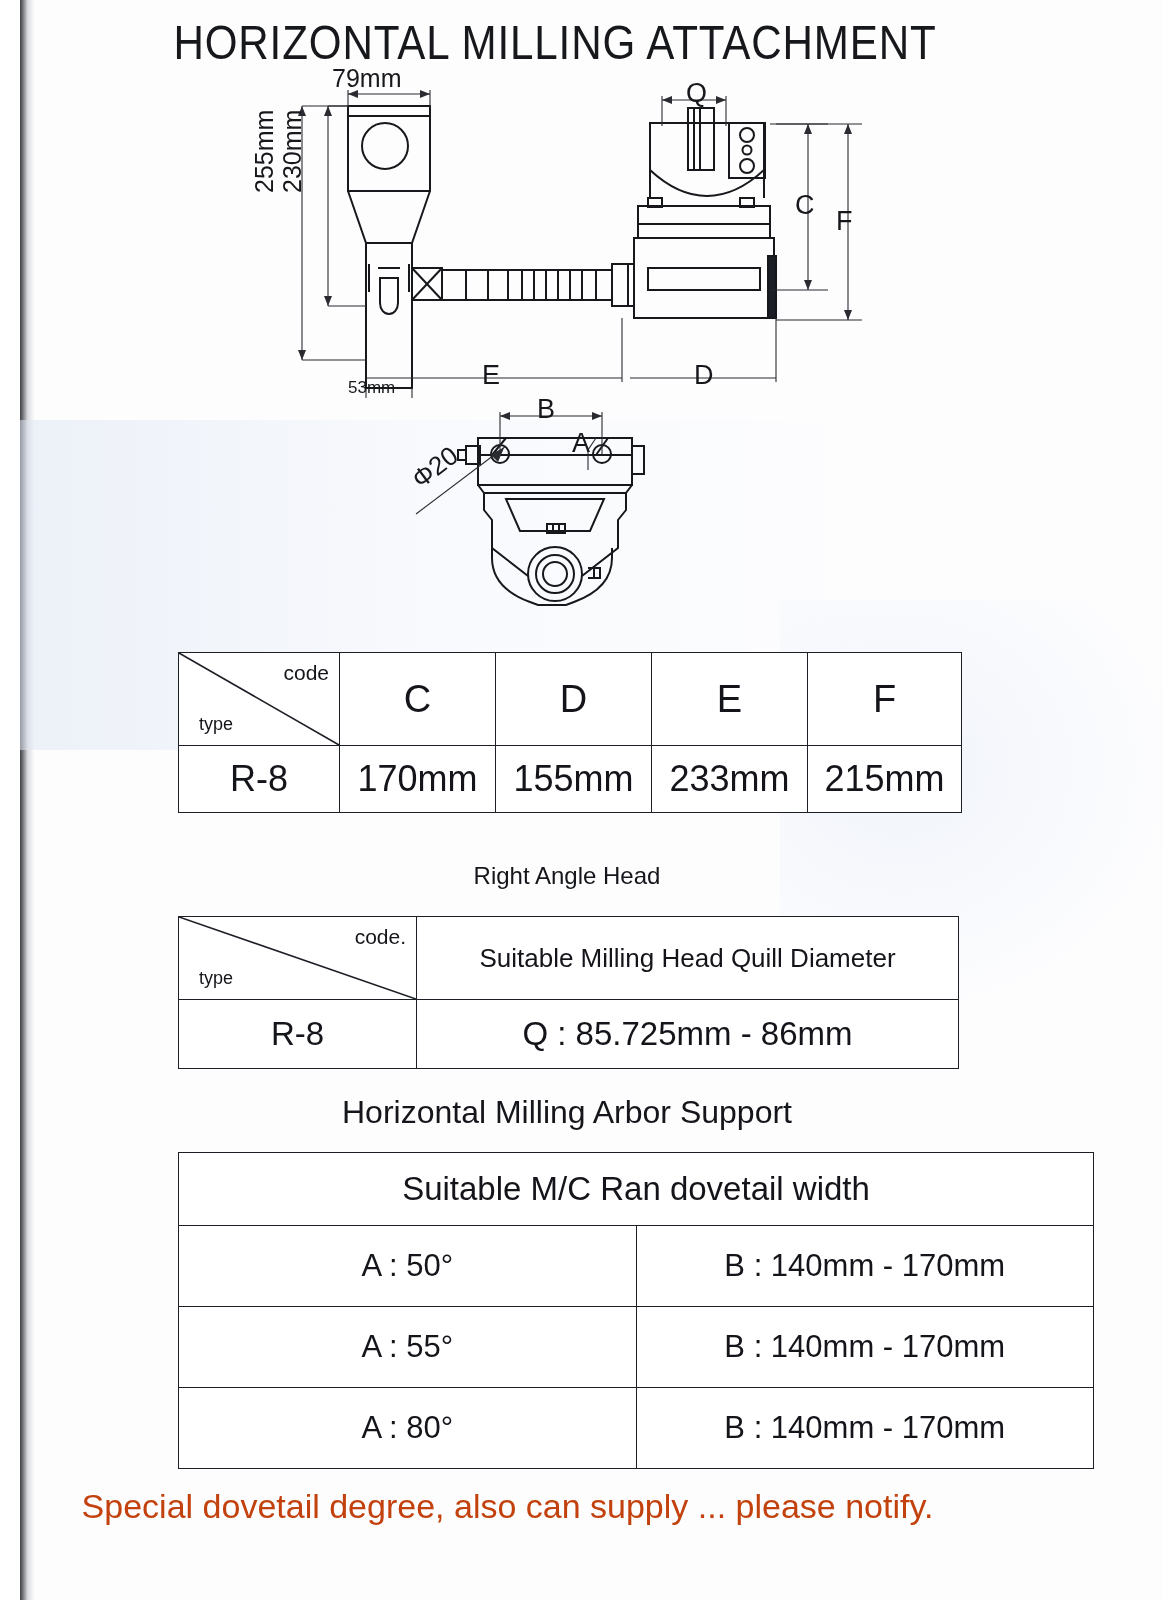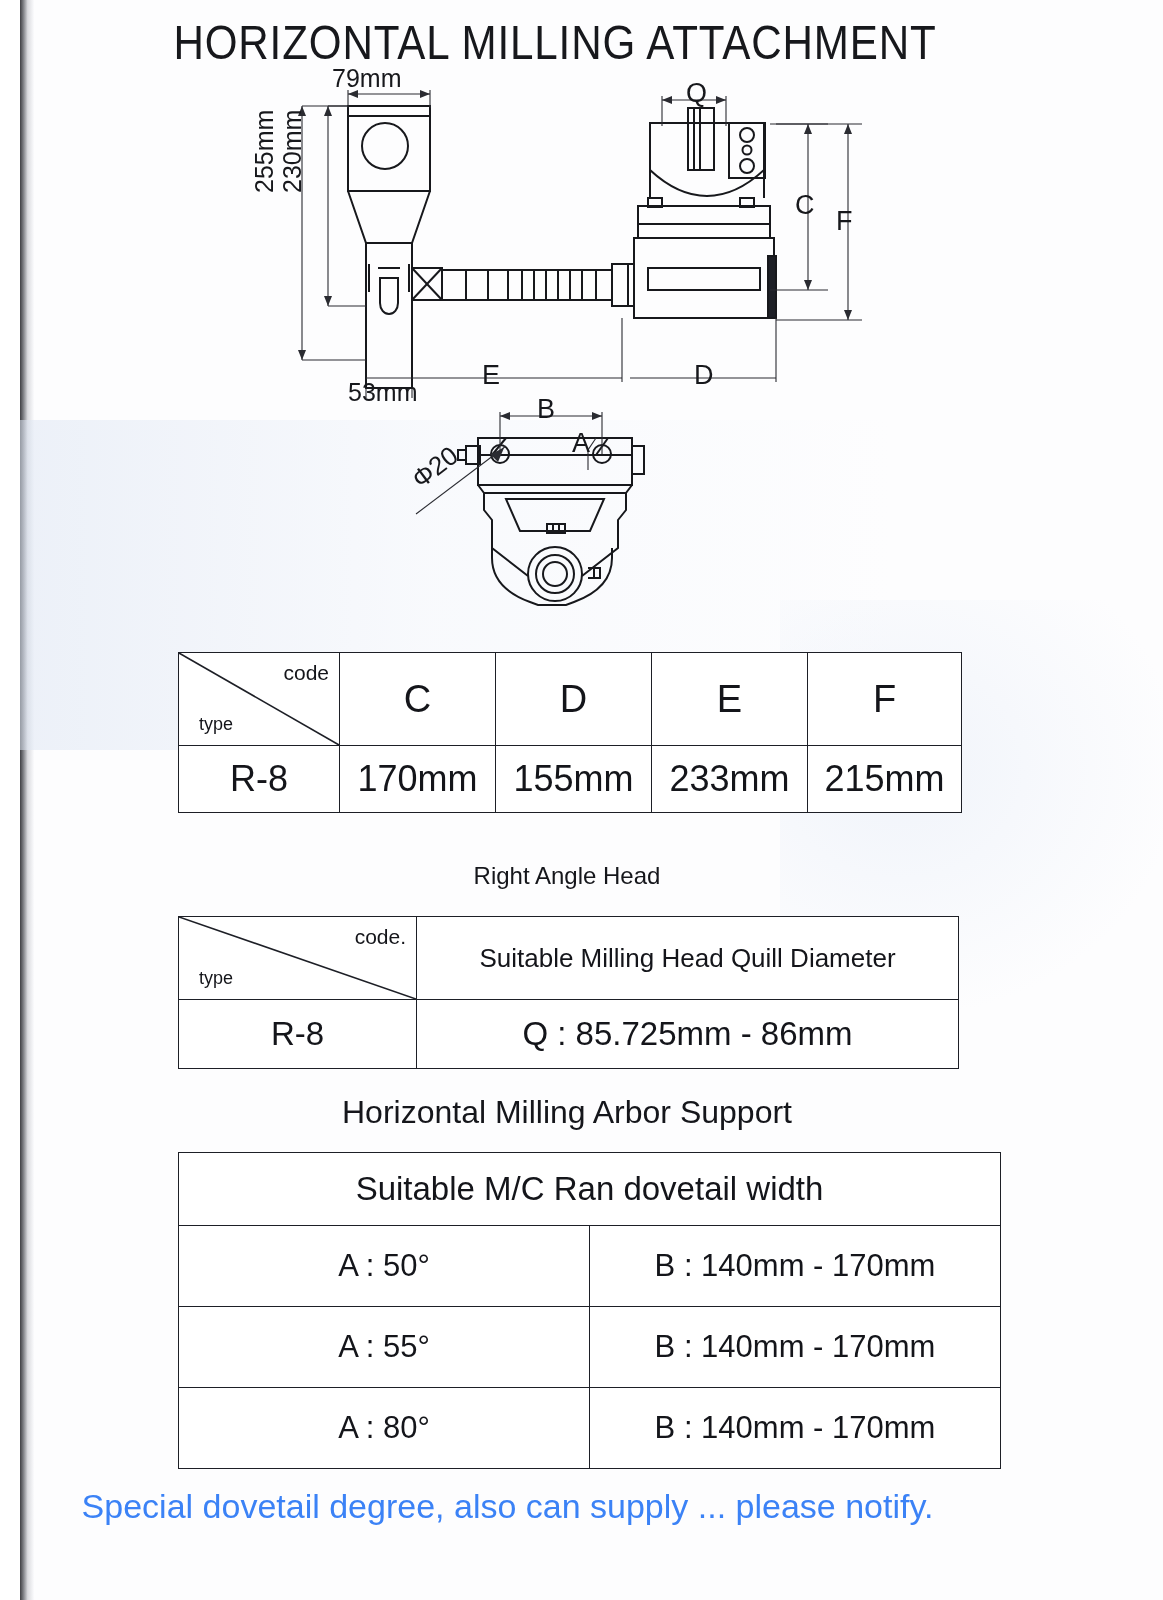--- a/index.html
+++ b/index.html
@@ -114,21 +114,21 @@
   }
 
   #table-dimensions { left: 158px; top: 652px; width: 778px; }
   #table-dimensions .hdr-cell { height: 92px; font-size: 38px; }
   #table-dimensions .val-cell { height: 66px; font-size: 36px; }
 
   #table-quill { left: 158px; top: 916px; width: 778px; }
   #table-quill .hdr-cell { height: 82px; font-size: 26px; }
   #table-quill .val-cell { height: 68px; font-size: 33px; }
 
-  #table-dovetail { left: 158px; top: 1152px; width: 823px; }
+  #table-dovetail { left: 158px; top: 1152px; width: 916px; }
   #table-dovetail .span-head { height: 72px; font-size: 33px; }
   #table-dovetail .row-cell { height: 80px; font-size: 31px; }
 
   .section-heading {
     position: absolute;
     width: 778px;
     left: 158px;
     text-align: center;
     font-family: "Liberation Sans", sans-serif;
     color: #15161b;
@@ -137,21 +137,21 @@
   #heading-right-angle { top: 862px; font-size: 24px; }
   #heading-arbor-support { top: 1094px; font-size: 32px; }
 
   #footer-note {
     position: absolute;
     left: 0; top: 1487px;
     width: 975px;
     text-align: center;
     font-family: "Liberation Sans", sans-serif;
     font-size: 34px;
-    color: #3b82f6;
+    color: #c2410c;
     white-space: nowrap;
   }
 </style>
 </head>
 <body>
 
 <div id="page">
 
   <div id="scan-tint-left"></div>
   <div id="scan-tint-band"></div>
@@ -269,21 +269,21 @@
         <polygon points="538,212 534,202 542,202"></polygon>
         <polygon points="578,46 574,56 582,56"></polygon>
         <polygon points="578,242 574,232 582,232"></polygon>
       </g>
     </svg>
 
     
     <div class="dim-label" style="left:62px; top:-14px; font-size:25px;">79mm</div>
     <div class="dim-label" style="left:-20px; top:115px; font-size:25px; transform:rotate(-90deg); transform-origin:0 0;">255mm</div>
     <div class="dim-label" style="left:8px; top:115px; font-size:25px; transform:rotate(-90deg); transform-origin:0 0;">230mm</div>
-    <div class="dim-label" style="left:78px; top:300px; font-size:25px;">53mm</div>
+    <div class="dim-label" style="left:78px; top:300px; font-size:17px;">53mm</div>
     <div class="dim-label" style="left:416px; top:0px; font-size:27px;">Q</div>
     <div class="dim-label" style="left:525px; top:112px; font-size:27px;">C</div>
     <div class="dim-label" style="left:566px; top:128px; font-size:27px;">F</div>
     <div class="dim-label" style="left:212px; top:282px; font-size:27px;">E</div>
     <div class="dim-label" style="left:424px; top:282px; font-size:27px;">D</div>
   </div>
 
   <div class="drawing" id="drawing-arbor">
     <svg width="260" height="210" viewBox="0 0 260 210">
       <g fill="none" stroke="#17181c" stroke-width="2">

